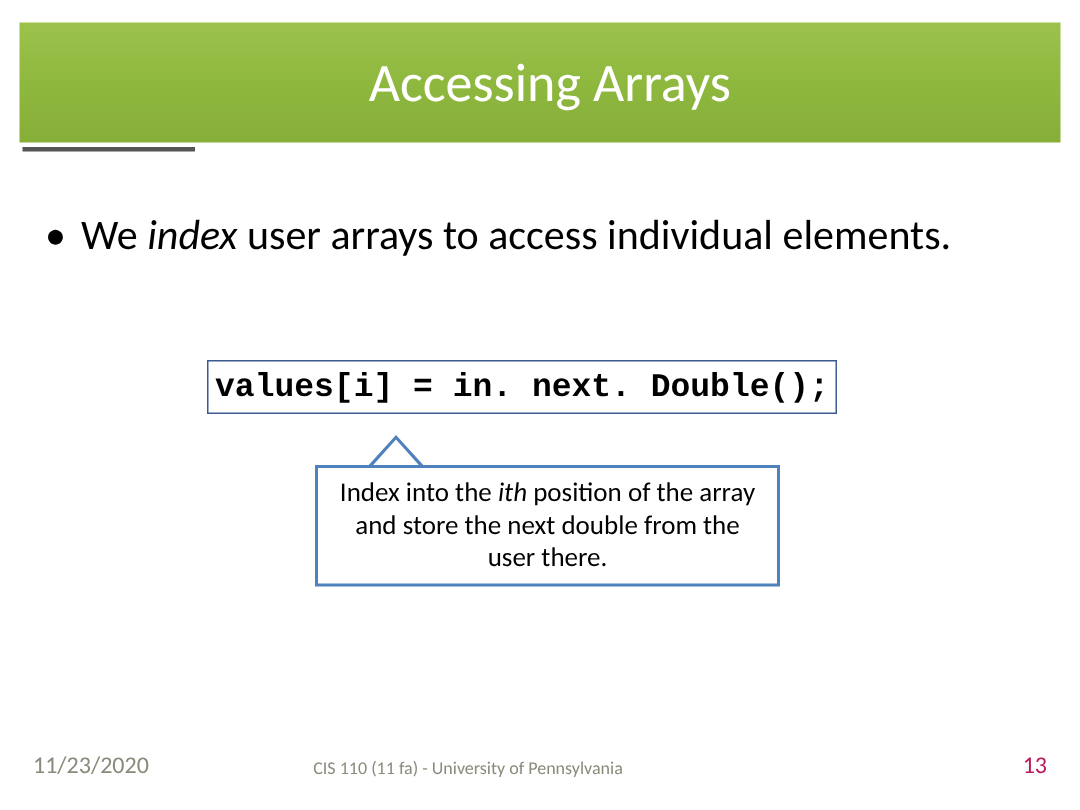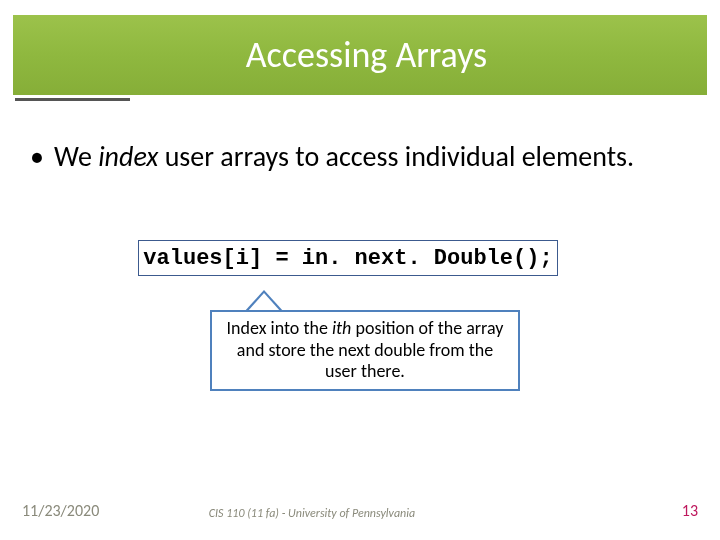--- a/index.html
+++ b/index.html
@@ -79,21 +79,21 @@
   .callout-box em { font-style: italic; }
   .footer-date {
     position: absolute;
     left: 22px; bottom: 20px;
     font-size: 16px; color: #8a8a7b;
   }
   .footer-center {
     position: absolute;
     left: 0; bottom: 20px;
     width: 624px; text-align: center;
-    font-size: 12px; color: #8a8a7b; font-style: italic;
+    font-size: 12px; color: #8a8a7b;
   }
   .footer-page {
     position: absolute;
     right: 22px; bottom: 20px;
     font-size: 16px; color: #be185d;
   }
 </style>
 </head>
 <body>
 

